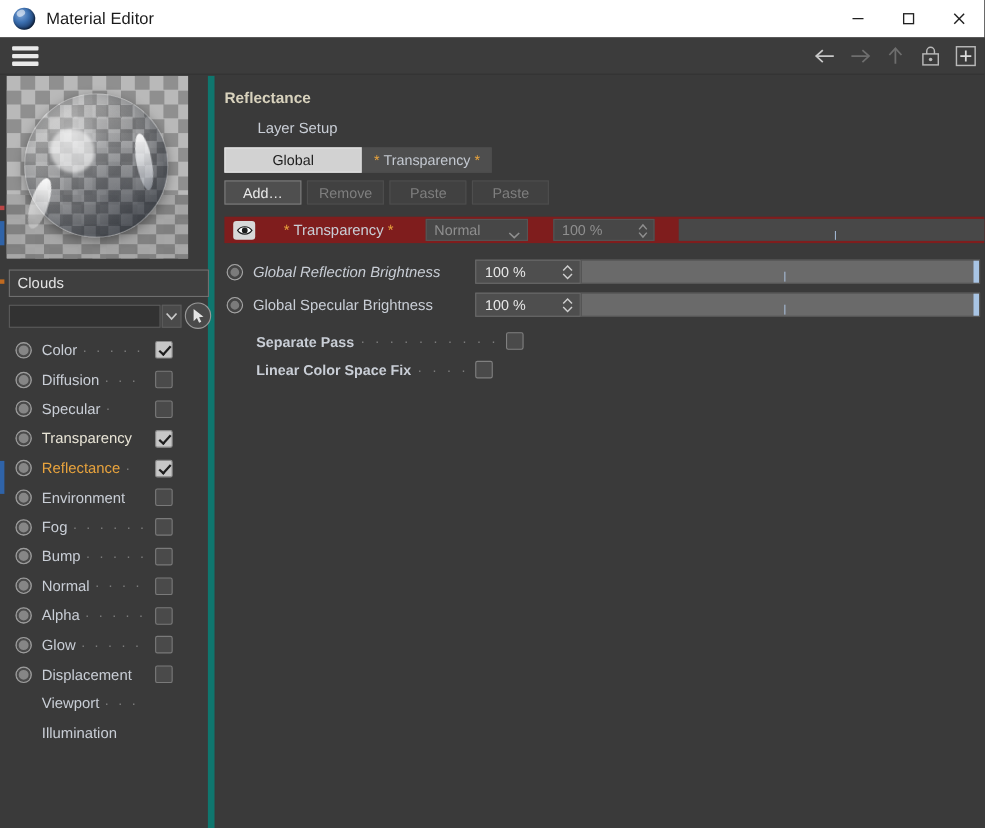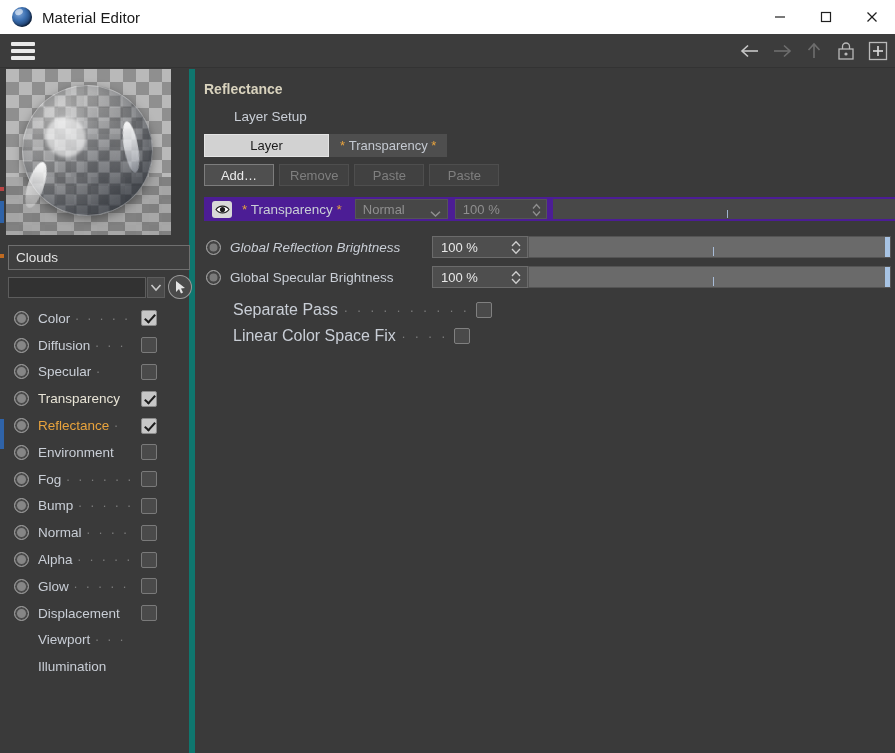--- a/index.html
+++ b/index.html
@@ -244,22 +244,22 @@
     height: 22px; min-width: 70px; padding: 0 10px;
     display: flex; align-items: center; justify-content: center;
     font-size: 13px;
     background: #4a4a4a; border: 1px solid #5e5e5e; color: #bdbdbd;
   }
   .btn.enabled { background: #4f4f4f; border-color: #7d7d7d; color: #eaeaea; }
   .btn.disabled { color: #7f7f7f; border-color: #4e4e4e; background: #414141; }
 
   .layer-row {
     position: absolute; left: 8px; top: 128px; width: 691px; height: 24px;
-    background: #4c1d95;
-    display: flex; align-items: center;
+    background: #7f1d1d;
+    display: flex; align-items: center; gap: 16px;
   }
   .eye-box {
     width: 20px; height: 17px; margin-left: 8px;
     background: #d8d8d8; border-radius: 3px;
     display: flex; align-items: center; justify-content: center;
     flex: none;
   }
   .layer-name {
     margin-left: 10px; font-size: 13.5px; color: #c9ced6; white-space: nowrap;
   }
@@ -322,21 +322,21 @@
   .prop-slider .handle {
     position: absolute; right: 0; top: 0; width: 5px; height: 100%;
     background: #a8c4e4;
   }
 
   .check-row {
     position: absolute; left: 0; width: 699px; height: 26px;
     display: flex; align-items: center;
   }
   .check-label {
-    margin-left: 37px; font-size: 16px; color: #c9ced6; white-space: nowrap;
+    margin-left: 37px; font-size: 13px; color: #c9ced6; white-space: nowrap; font-weight: bold;
   }
   .check-dots {
     margin-left: 6px; font-size: 13px; color: #7c7c7c;
     letter-spacing: 3px; position: relative; top: -3px;
   }
   .check-box {
     margin-left: 6px; width: 16px; height: 16px;
     background: #4a4a4a; border: 1px solid #808080; border-radius: 2px;
     flex: none;
   }
@@ -533,21 +533,21 @@
       </div>
   </div>
 
   <div class="main">
 
     <div class="section-title">Reflectance</div>
     <div class="sub-title">Layer Setup</div>
 
     <div class="tabs" id="tab-strip">
         <div class="tab active">
-          <span>Layer</span>
+          <span>Global</span>
         </div>
         <div class="tab inactive"><span class="ast">*</span>&nbsp;<span>Transparency</span>&nbsp;<span class="ast">*</span></div>
       </div>
     <div class="btnrow" id="button-row">
         <div class="btn enabled">Add…</div>
         <div class="btn disabled">Remove</div>
         <div class="btn disabled">Paste</div>
         <div class="btn disabled">Paste</div>
       </div>
 

